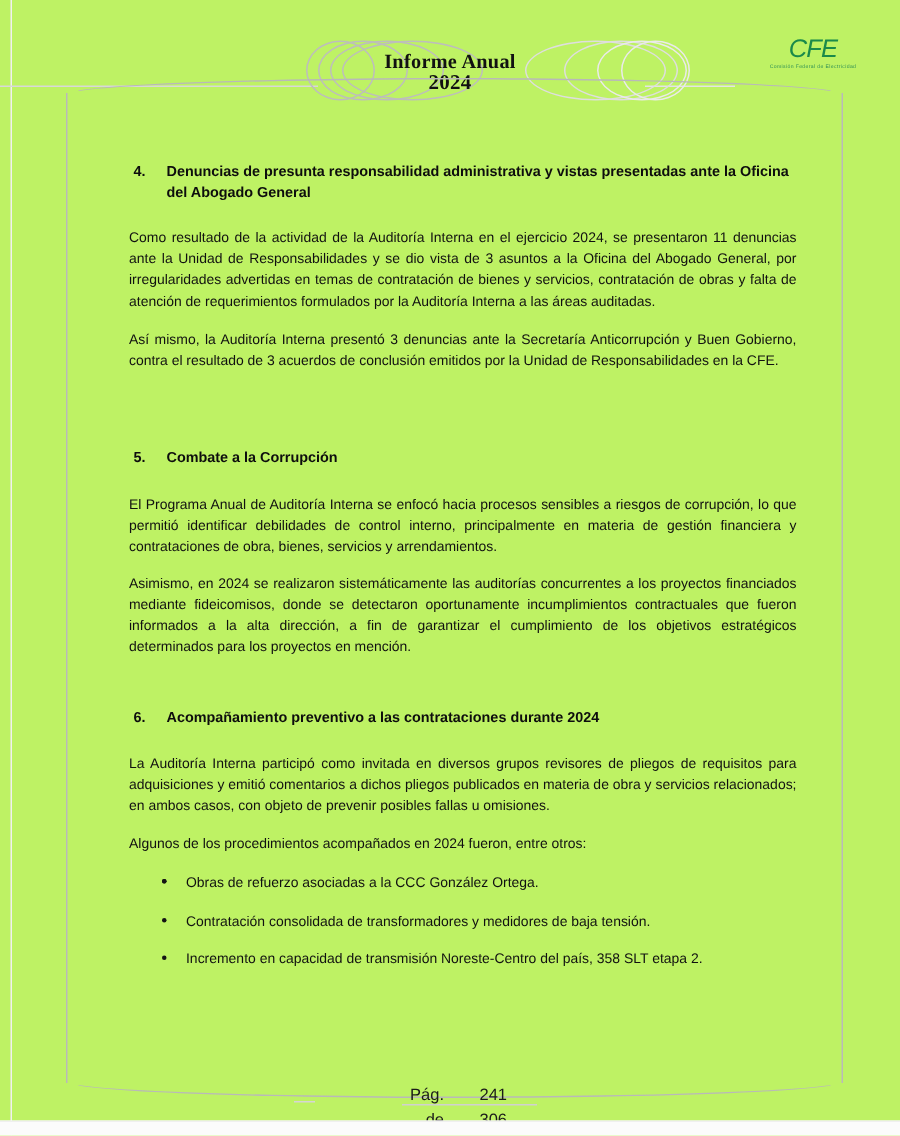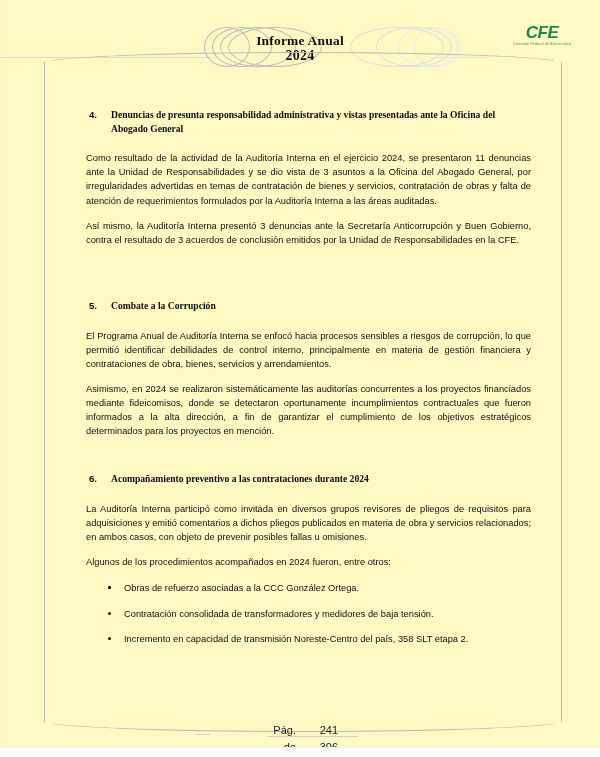--- a/index.html
+++ b/index.html
@@ -12,21 +12,21 @@
     height: 757px;
     position: relative;
     font-family: "Liberation Sans", sans-serif;
     overflow: hidden;
   }
 
   
   .scan {
     position: absolute;
     inset: 0;
-    background: #fef9c3;
+    background: #bef264;
   }
   .scan-left-edge {
     position: absolute;
     left: 7px; top: 0; bottom: 0;
     width: 1px;
     background: #f0f0f0;
   }
   .scan-bottom-strip {
     position: absolute;
     left: 0; right: 0; bottom: 0;
@@ -98,21 +98,21 @@
   .logo {
     position: absolute;
     left: 506px;
     top: 24px;
     width: 72px;
     height: 30px;
     text-align: center;
   }
   .logo-mark {
     font-family: "Liberation Sans", sans-serif;
-    font-weight: bold;
+    font-weight: normal;
     font-style: italic;
     font-size: 17px;
     color: #1a8a4a;
     letter-spacing: -0.5px;
     line-height: 1;
   }
   .logo-sub {
     margin-top: 1px;
     font-size: 3.4px;
     color: #2f8f55;
@@ -173,21 +173,20 @@
     line-height: 1.42;
   }
   .section-num {
     flex: 0 0 auto;
     width: 22px;
     text-align: left;
     padding-left: 3px;
   }
   .section-title {
     flex: 1 1 auto;
-    font-family: Liberation Serif, serif;
   }
 
   p.body-text {
     margin: 11px 0 0 0;
     font-size: 9.3px;
     line-height: 1.52;
     color: #101010;
     text-align: justify;
   }
   p.body-text.first { margin-top: 16px; }

